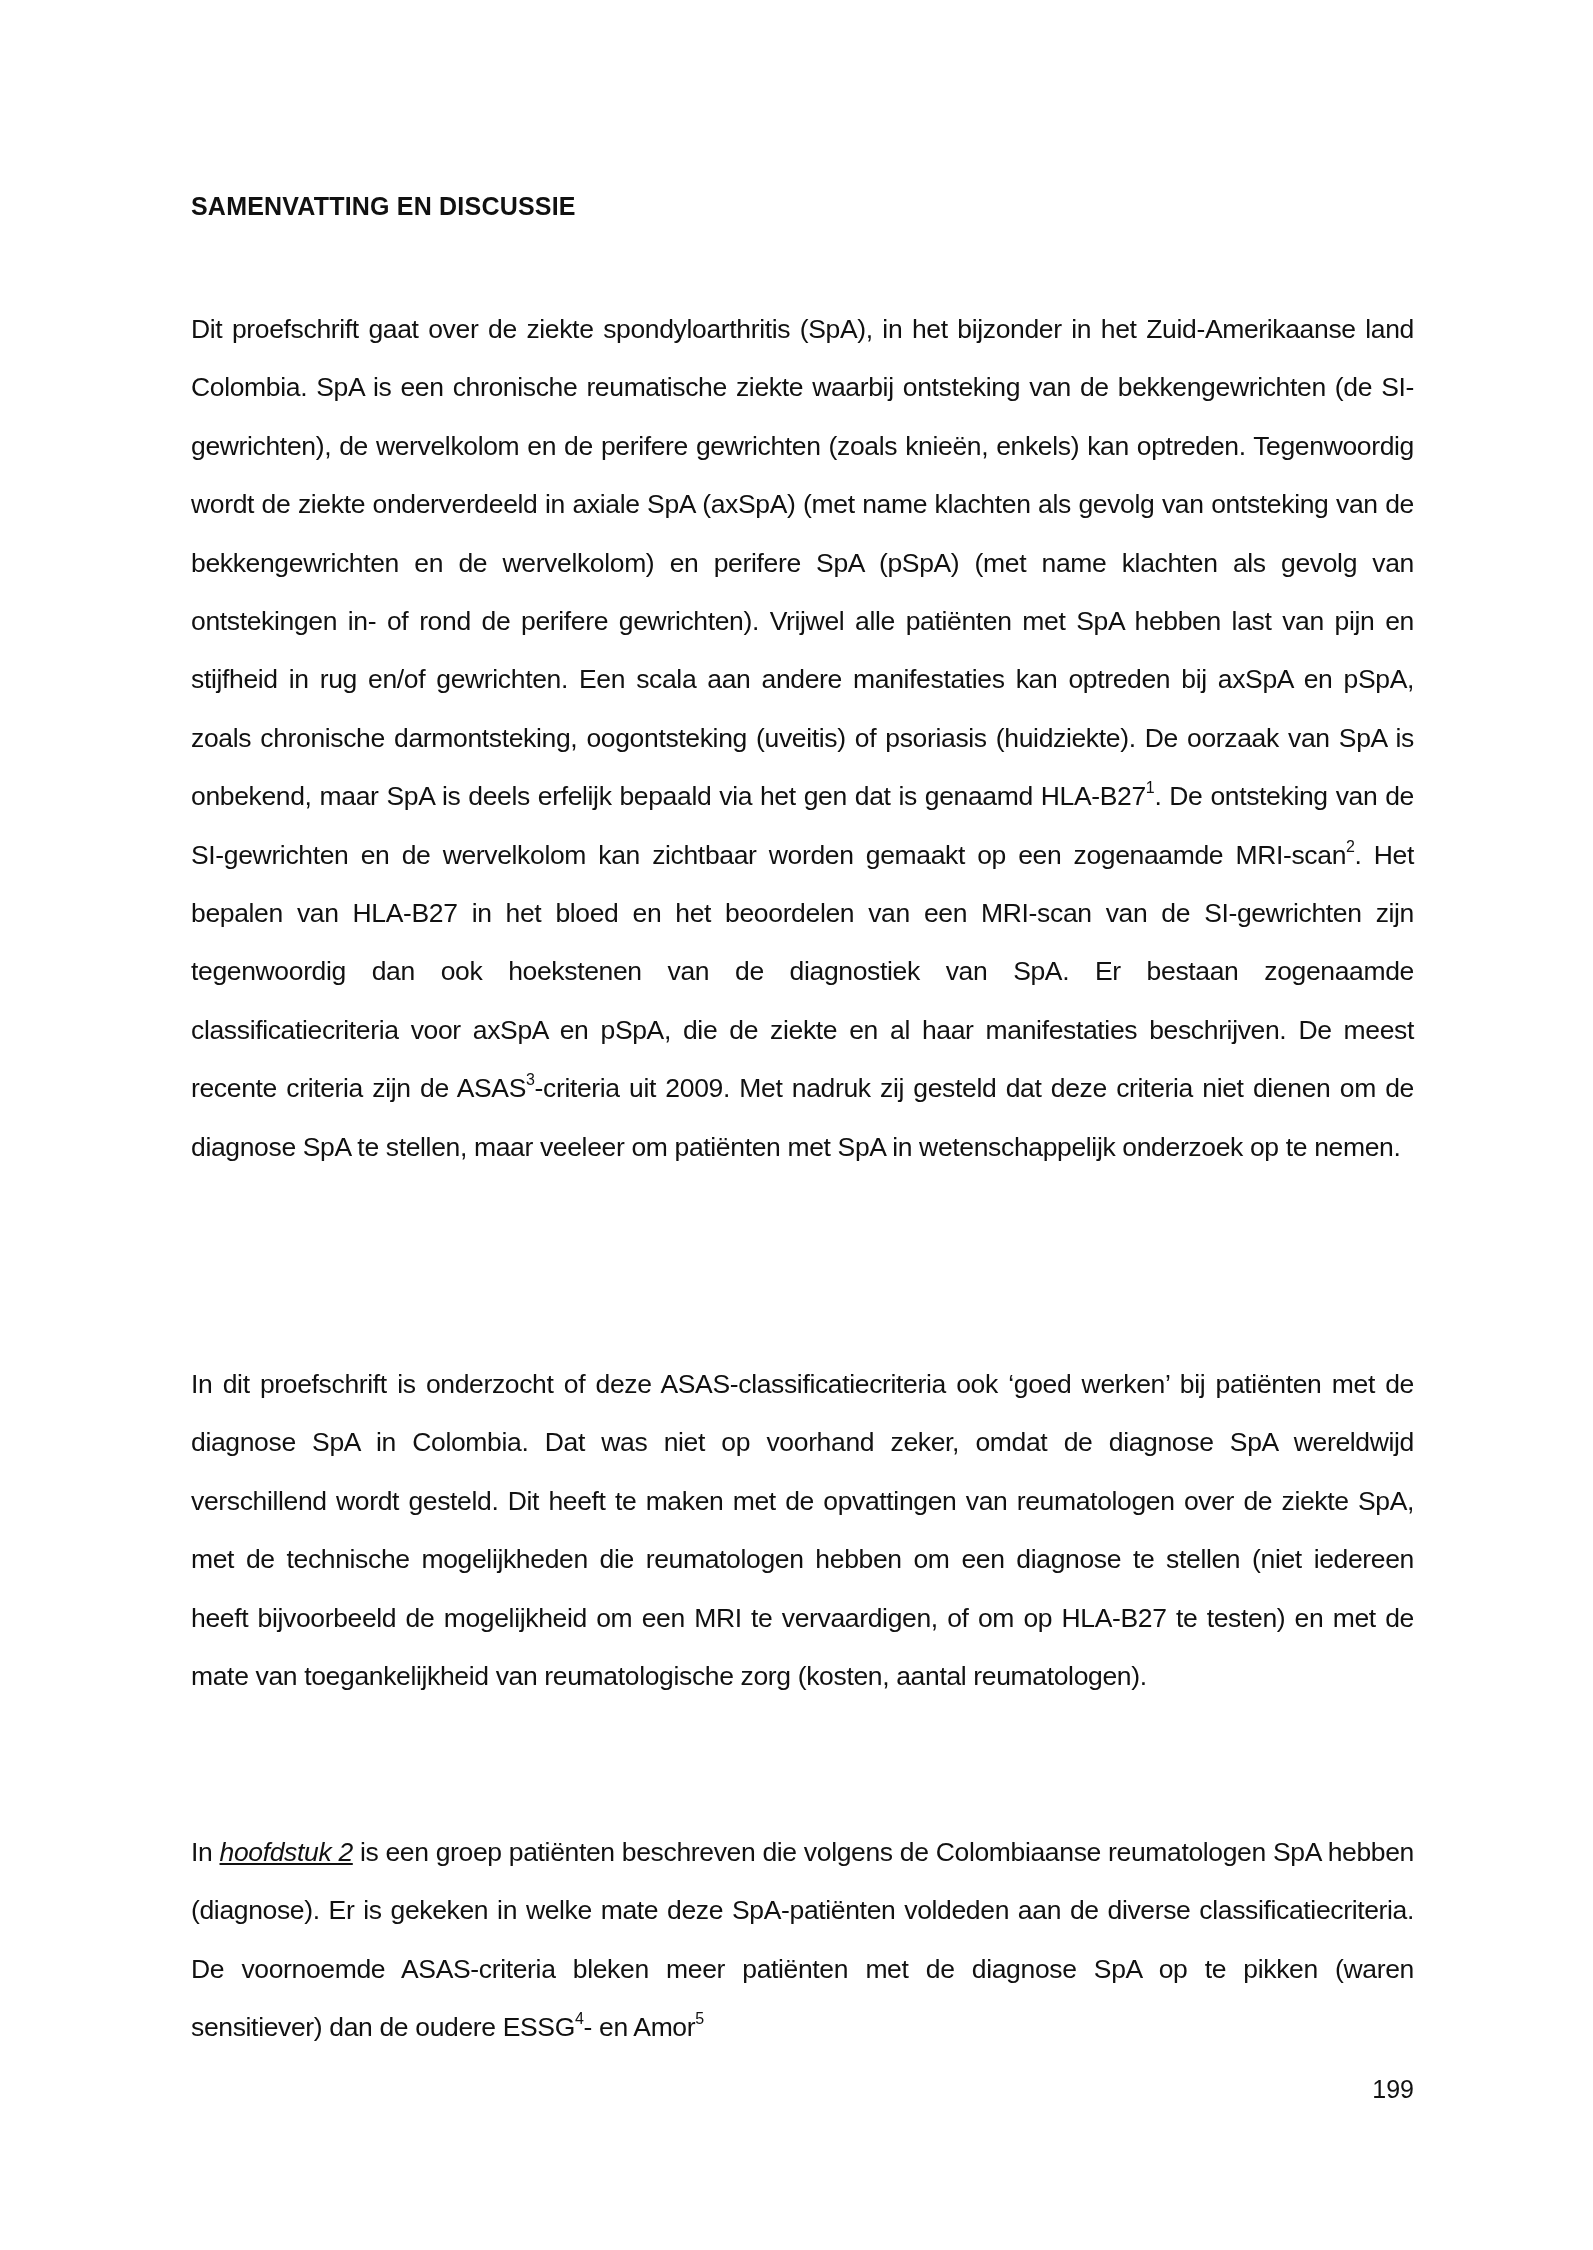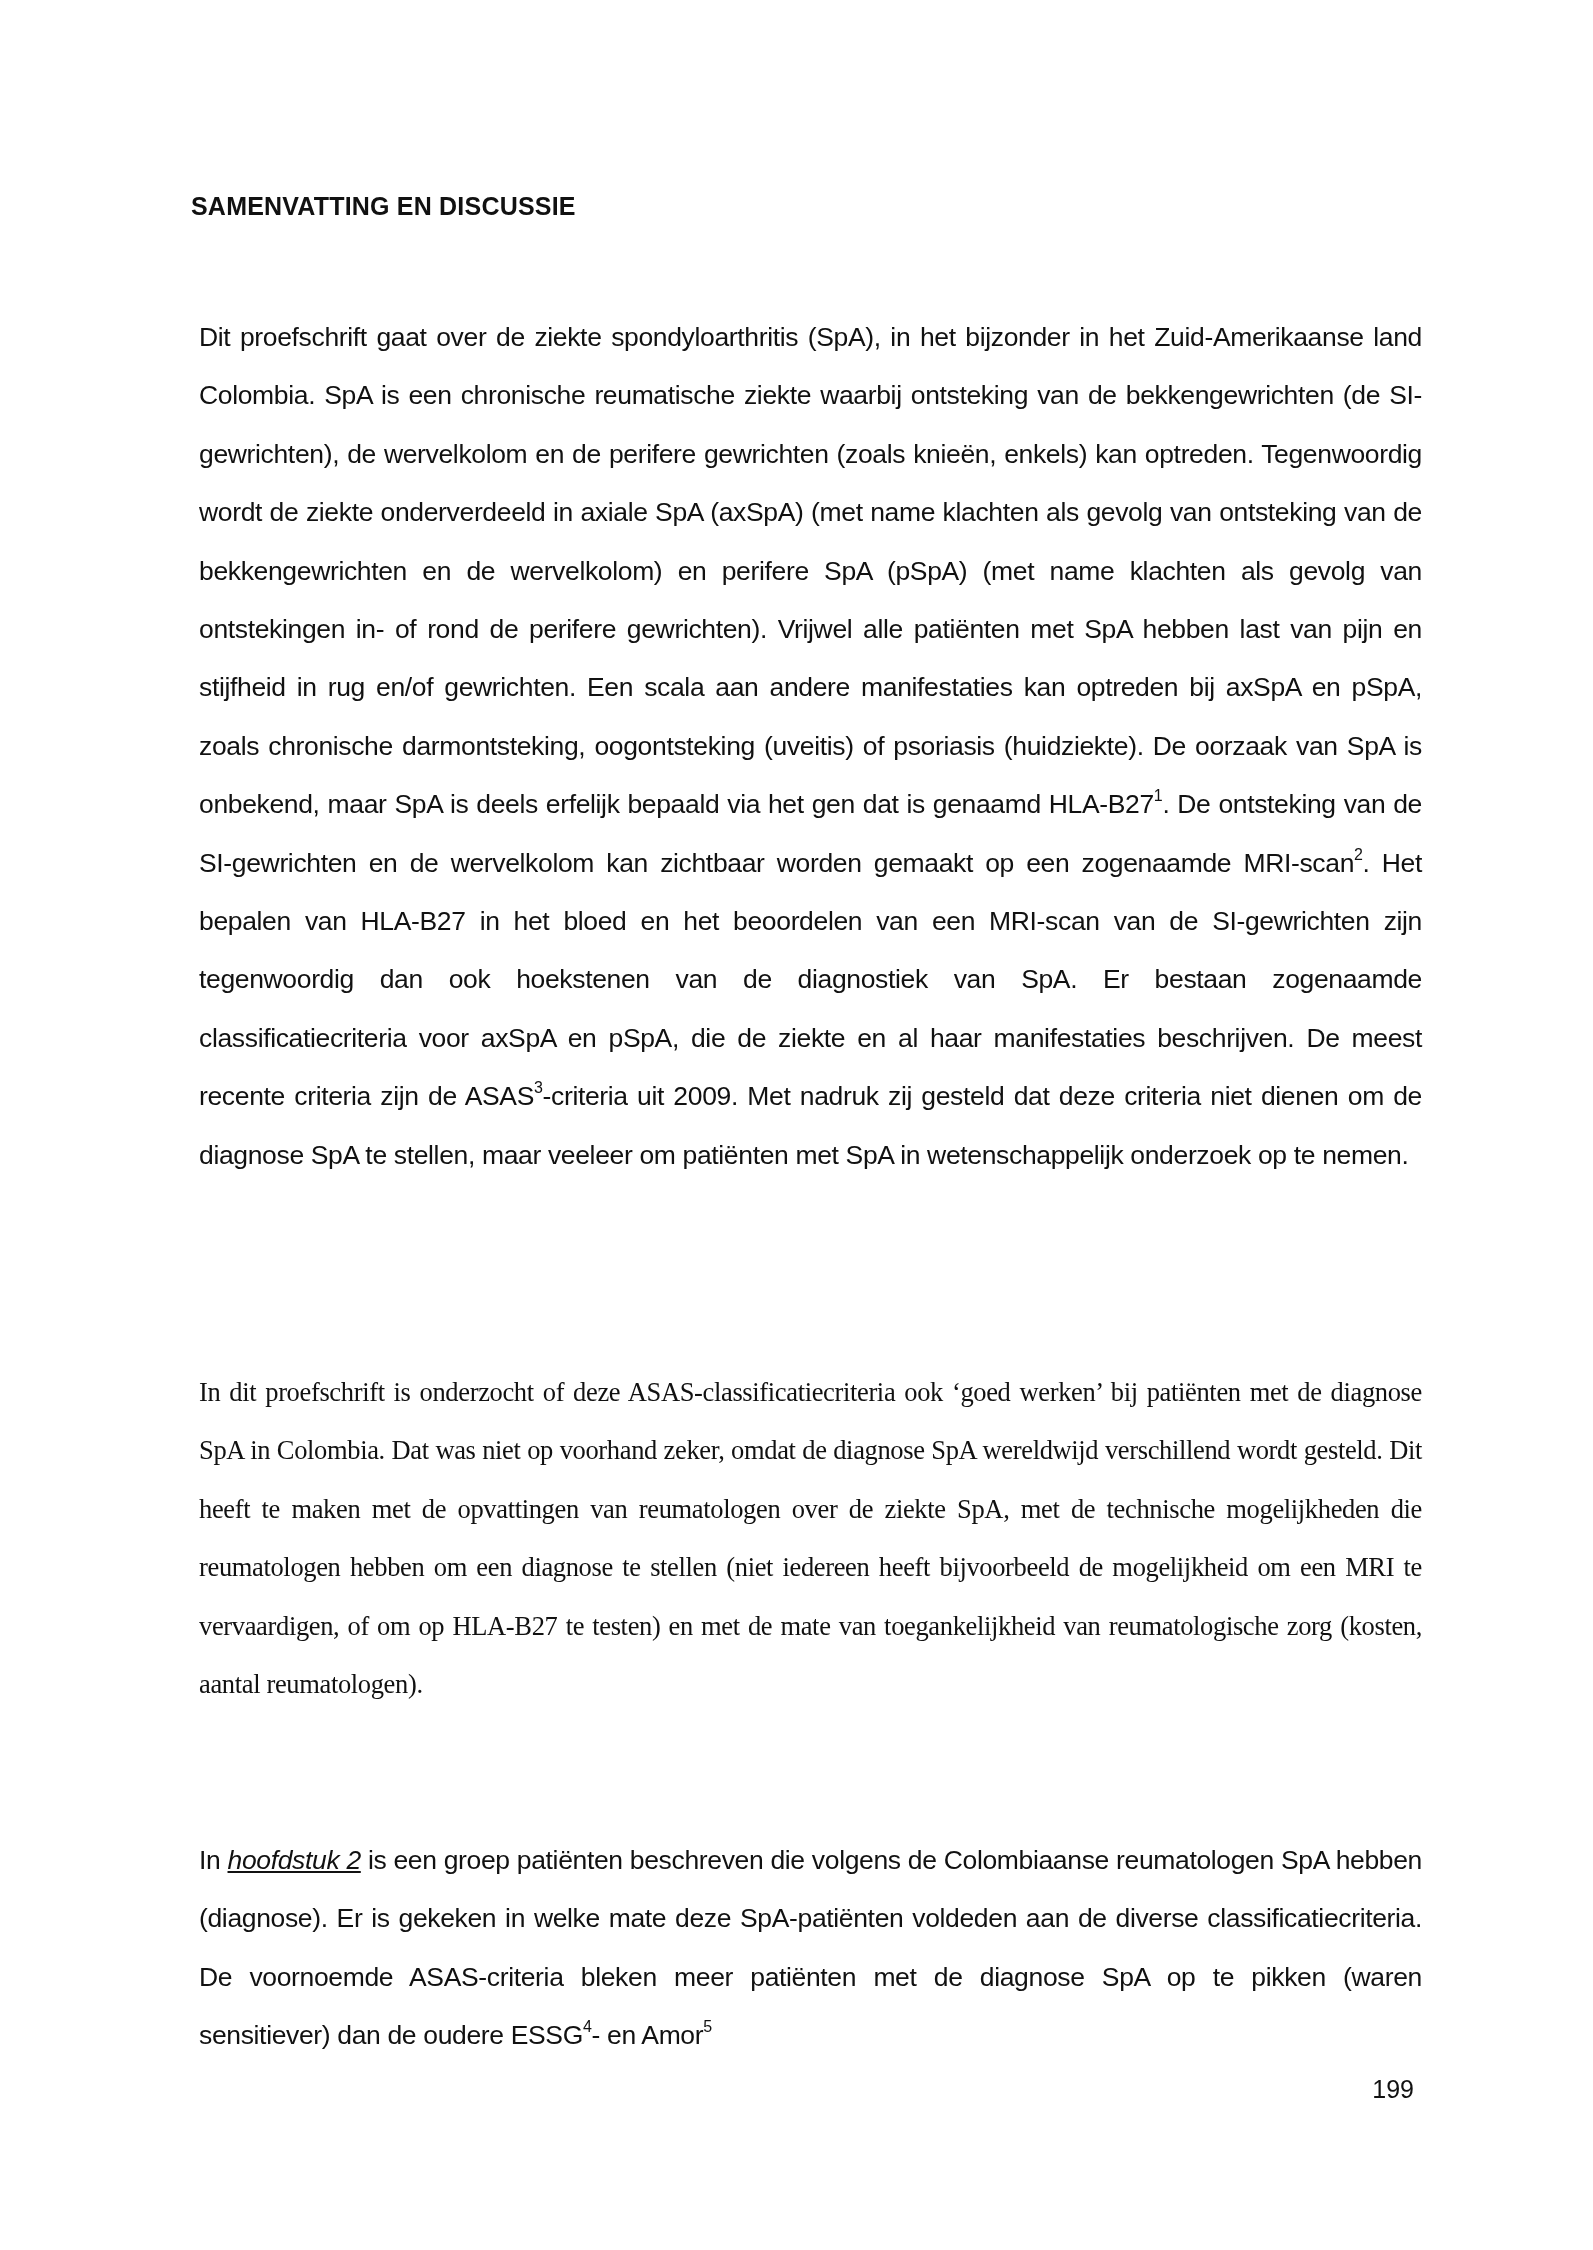--- a/index.html
+++ b/index.html
@@ -26,40 +26,40 @@
       position: absolute;
       left: 191px;
       top: 192px;
       font-size: 25px;
       font-weight: bold;
       letter-spacing: 0.2px;
       color: #111;
       margin: 0;
     }
     .para {
-      margin: 8px;
+      margin: 0;
       font-size: 26.5px;
       line-height: 58.4px;
       text-align: justify;
       letter-spacing: -0.35px;
       word-spacing: 0px;
     }
     .para sup {
       font-size: 16px;
       line-height: 0;
       vertical-align: super;
       position: relative;
       top: -2px;
     }
     .para em {
       font-style: italic;
       text-decoration: underline;
     }
     #p1 { position: absolute; left: 191px; top: 300px; width: 1223px; }
-    #p2 { position: absolute; left: 191px; top: 1355px; width: 1223px; font-family: Liberation Serif, serif; }
+    #p2 { position: absolute; left: 191px; top: 1355px; width: 1223px; }
     #p3 { position: absolute; left: 191px; top: 1823px; width: 1223px; }
     .page-number {
       position: absolute;
       right: 179px;
       top: 2075px;
       font-size: 25px;
       color: #111;
     }
   </style>
 </head>

